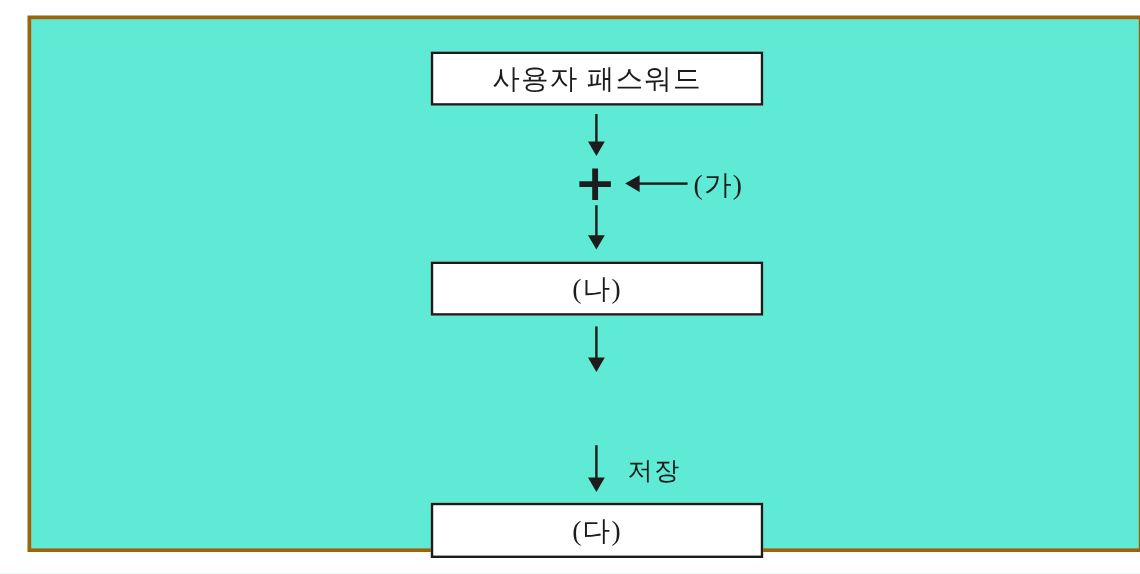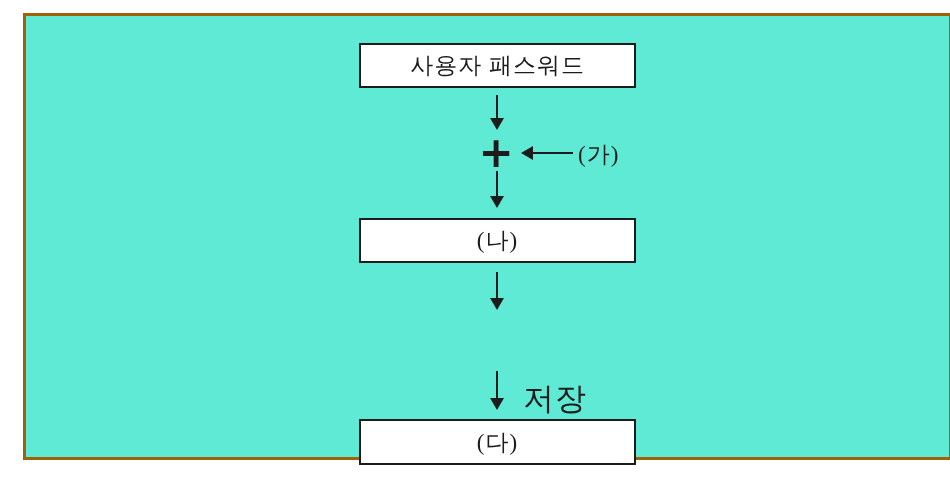--- a/index.html
+++ b/index.html
@@ -102,21 +102,21 @@
   .side-label {
     position: absolute;
     left: 552px; top: 123px;
     font-size: 23px;
     letter-spacing: 1px;
     white-space: nowrap;
   }
   .save-label {
     position: absolute;
     left: 497px; top: 362px;
-    font-size: 31px;
+    font-size: 21px;
     letter-spacing: 1px;
     white-space: nowrap;
   }
 </style>
 </head>
 <body>
 
 <div class="page">
   <div class="frame">
 

